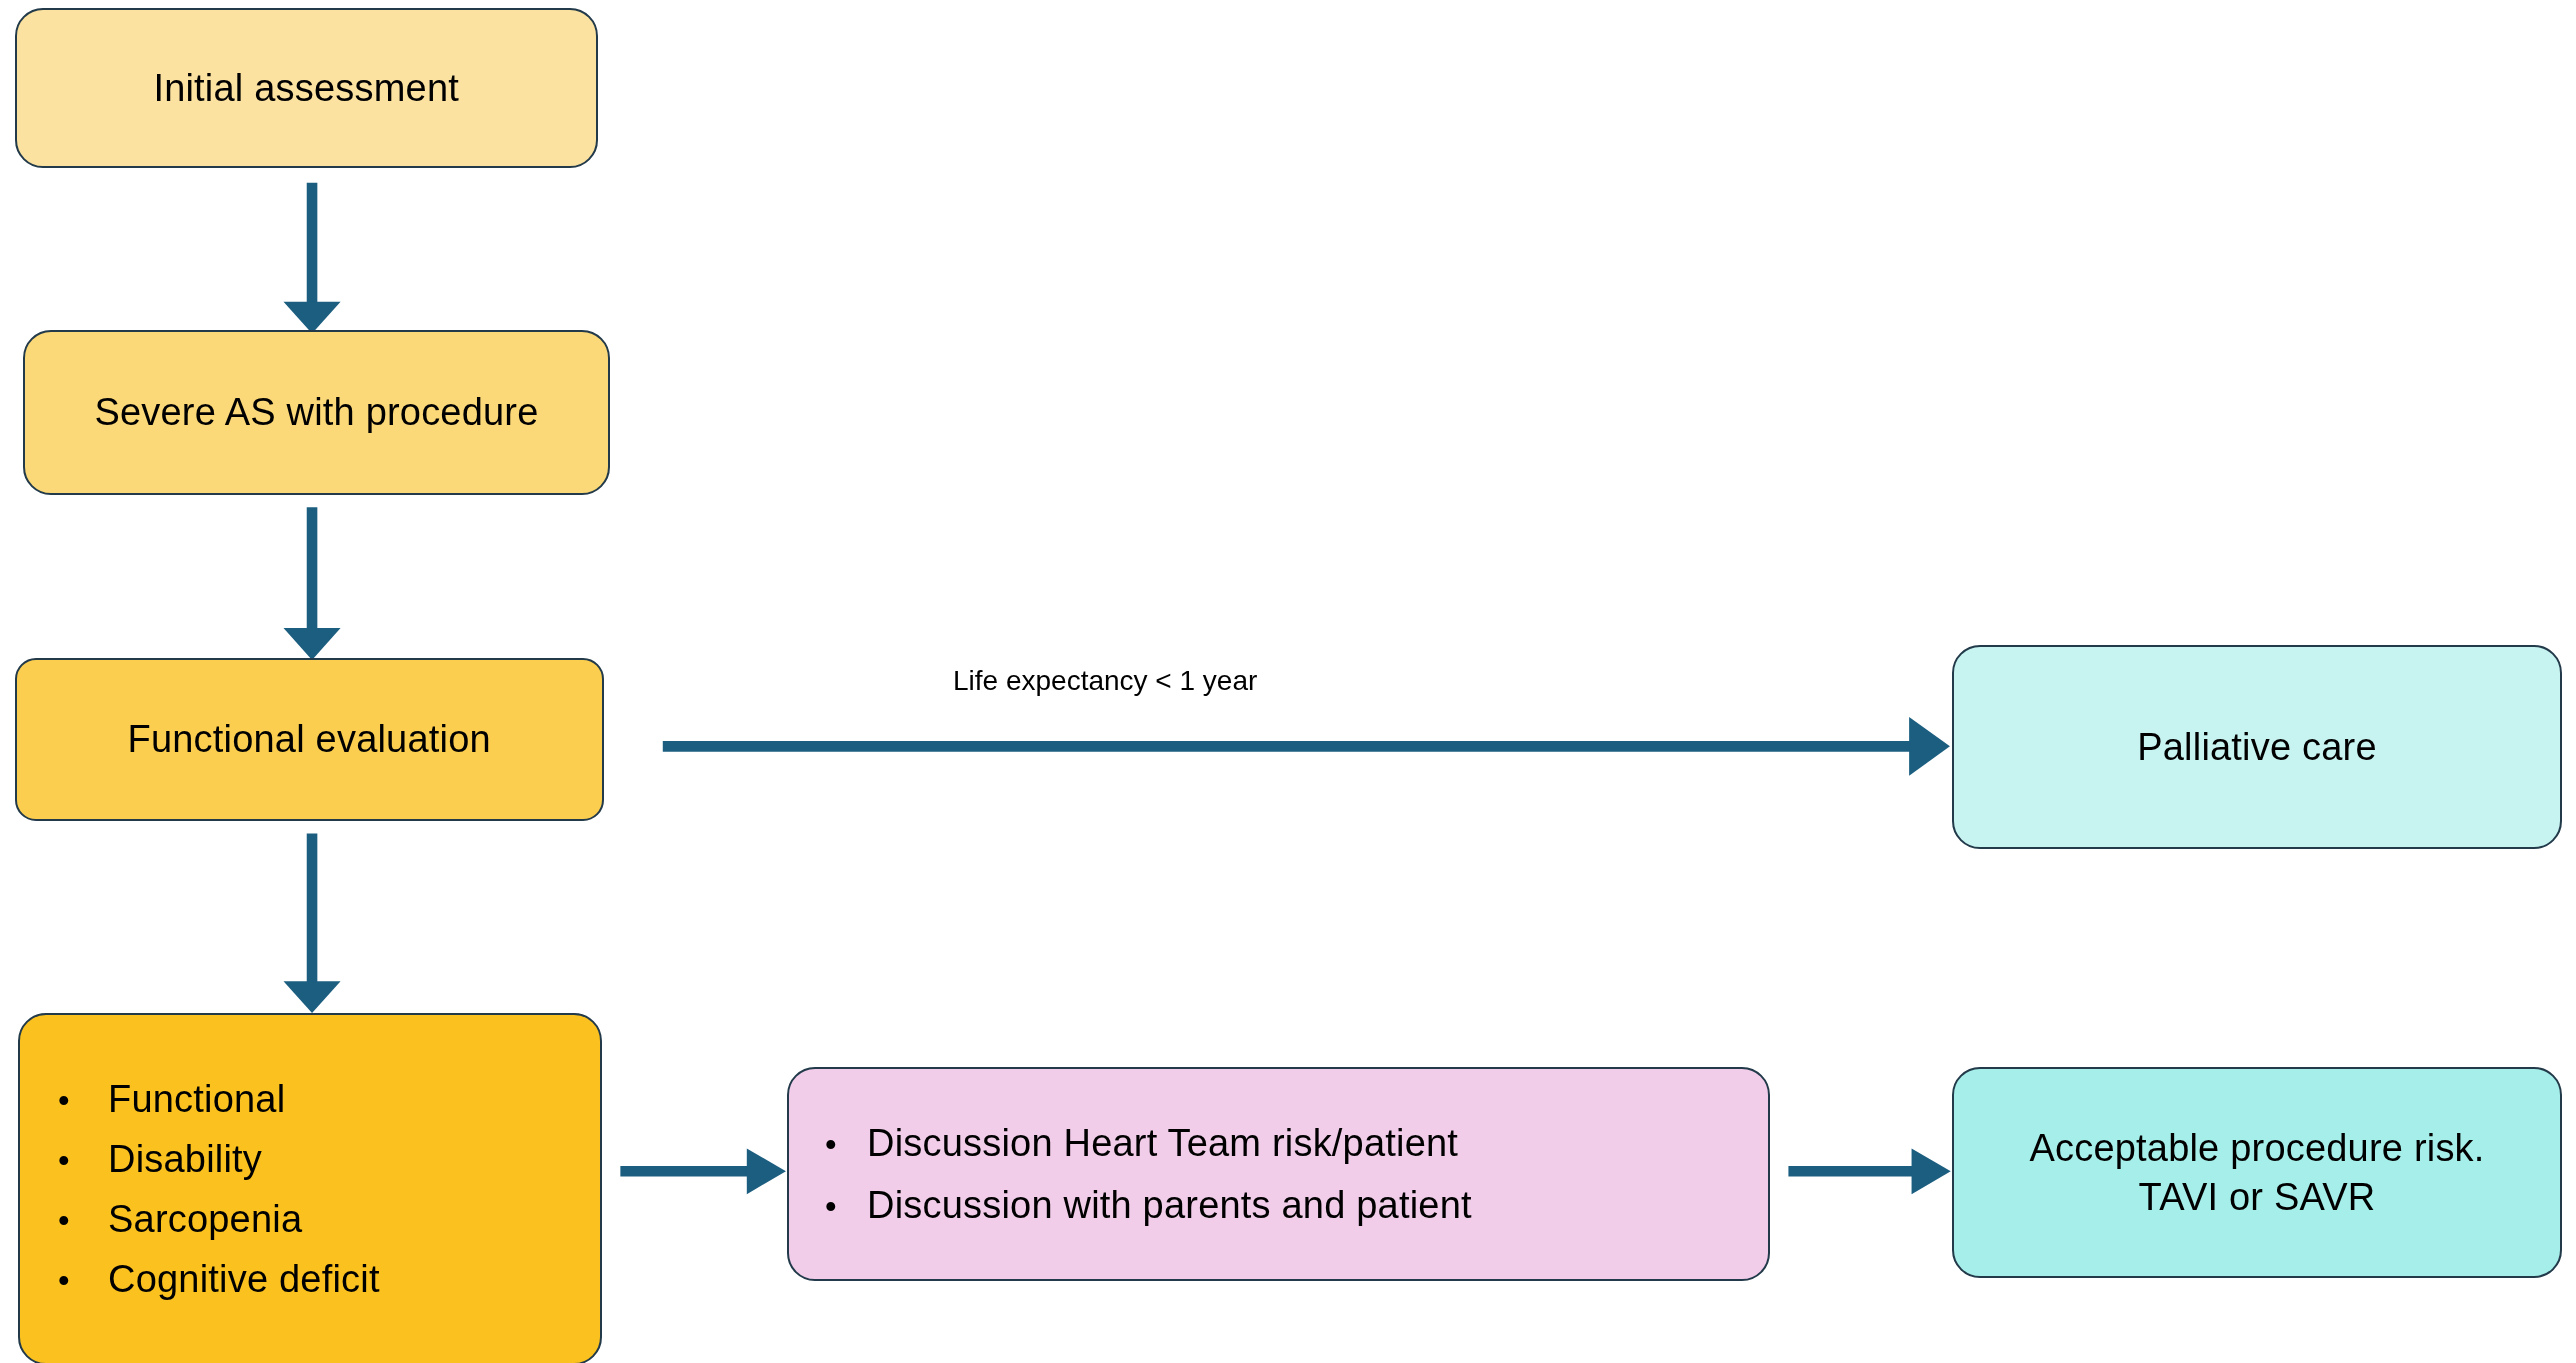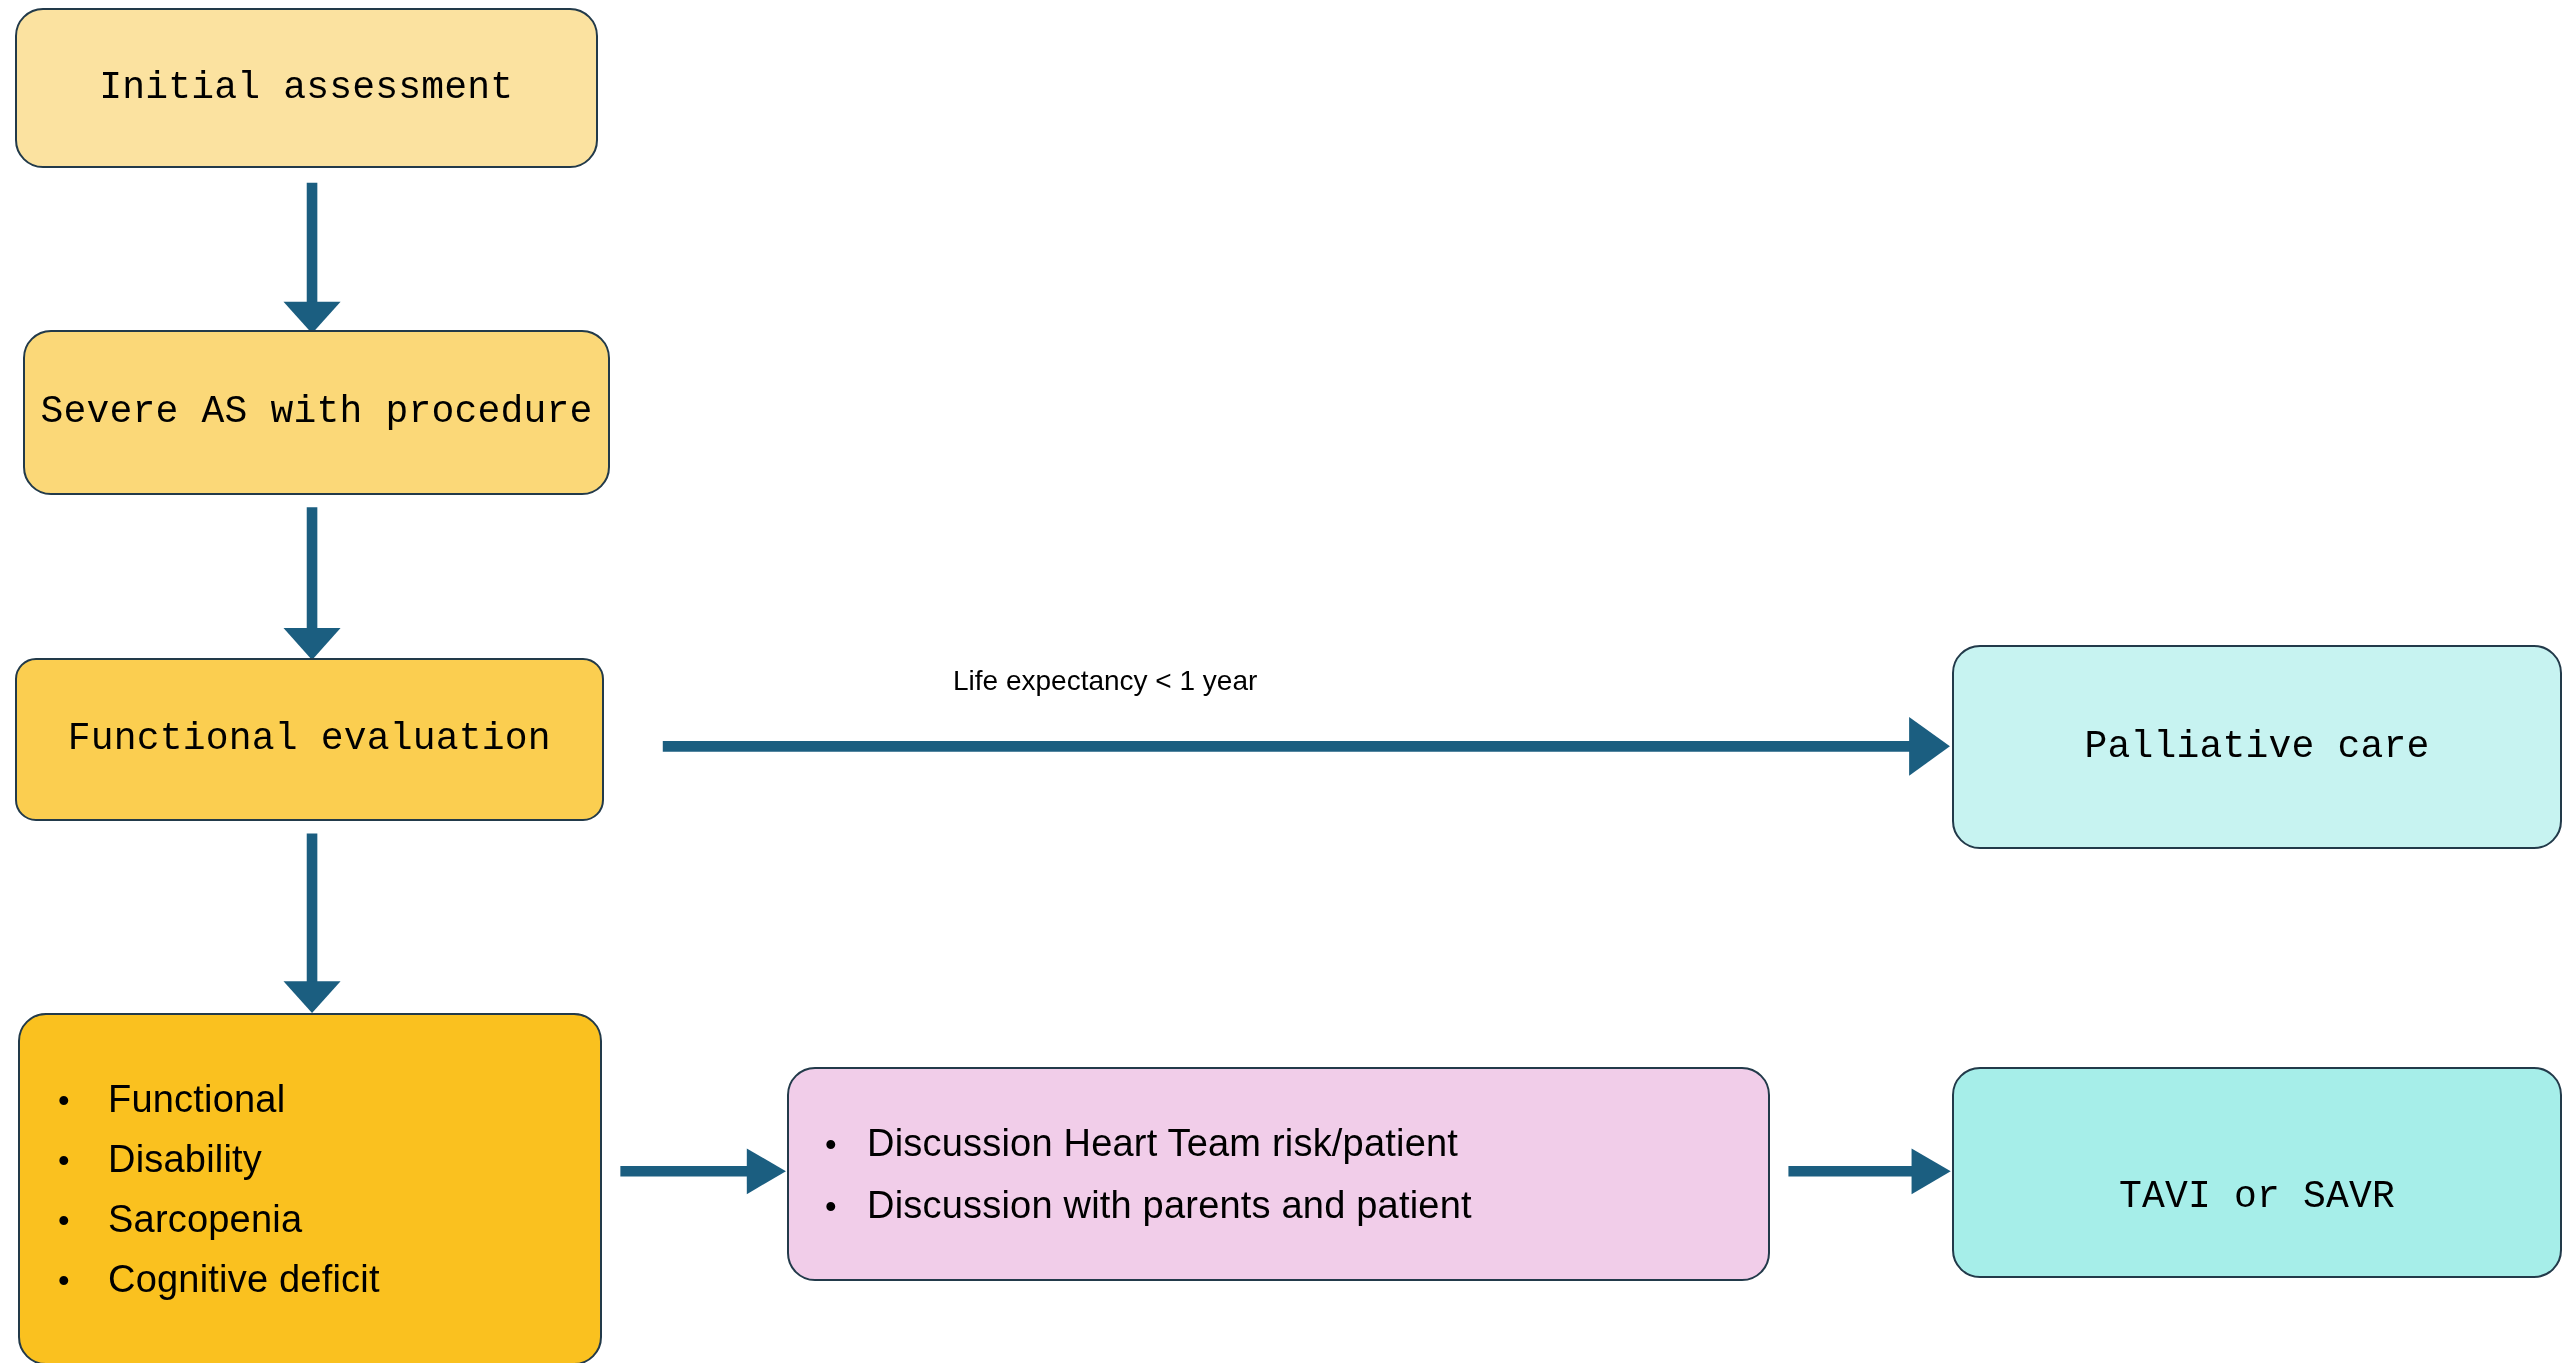--- a/index.html
+++ b/index.html
@@ -32,21 +32,20 @@
   .node.center {
     justify-content: center;
     text-align: center;
   }
   .node.leftpad {
     justify-content: flex-start;
   }
   .node .txt {
     display: block;
     width: 100%;
-    font-family: Liberation Mono, monospace;
   }
   .bullets {
     list-style: none;
     margin: 0;
     padding: 0;
     width: 100%;
   }
   .bullets li {
     display: flex;
     align-items: baseline;
@@ -208,19 +207,19 @@
       </li>
     </ul>
   </div>
 
   <div class="node center" id="node-palliative-care">
     <span class="txt">Palliative care</span>
   </div>
 
   <div class="node center" id="node-acceptable-risk">
     <span class="txt">
-      <br>
+      <span>Acceptable procedure risk.</span><br>
       <span>TAVI or SAVR</span>
     </span>
   </div>
 
 </div>
 
 
 </body></html>

